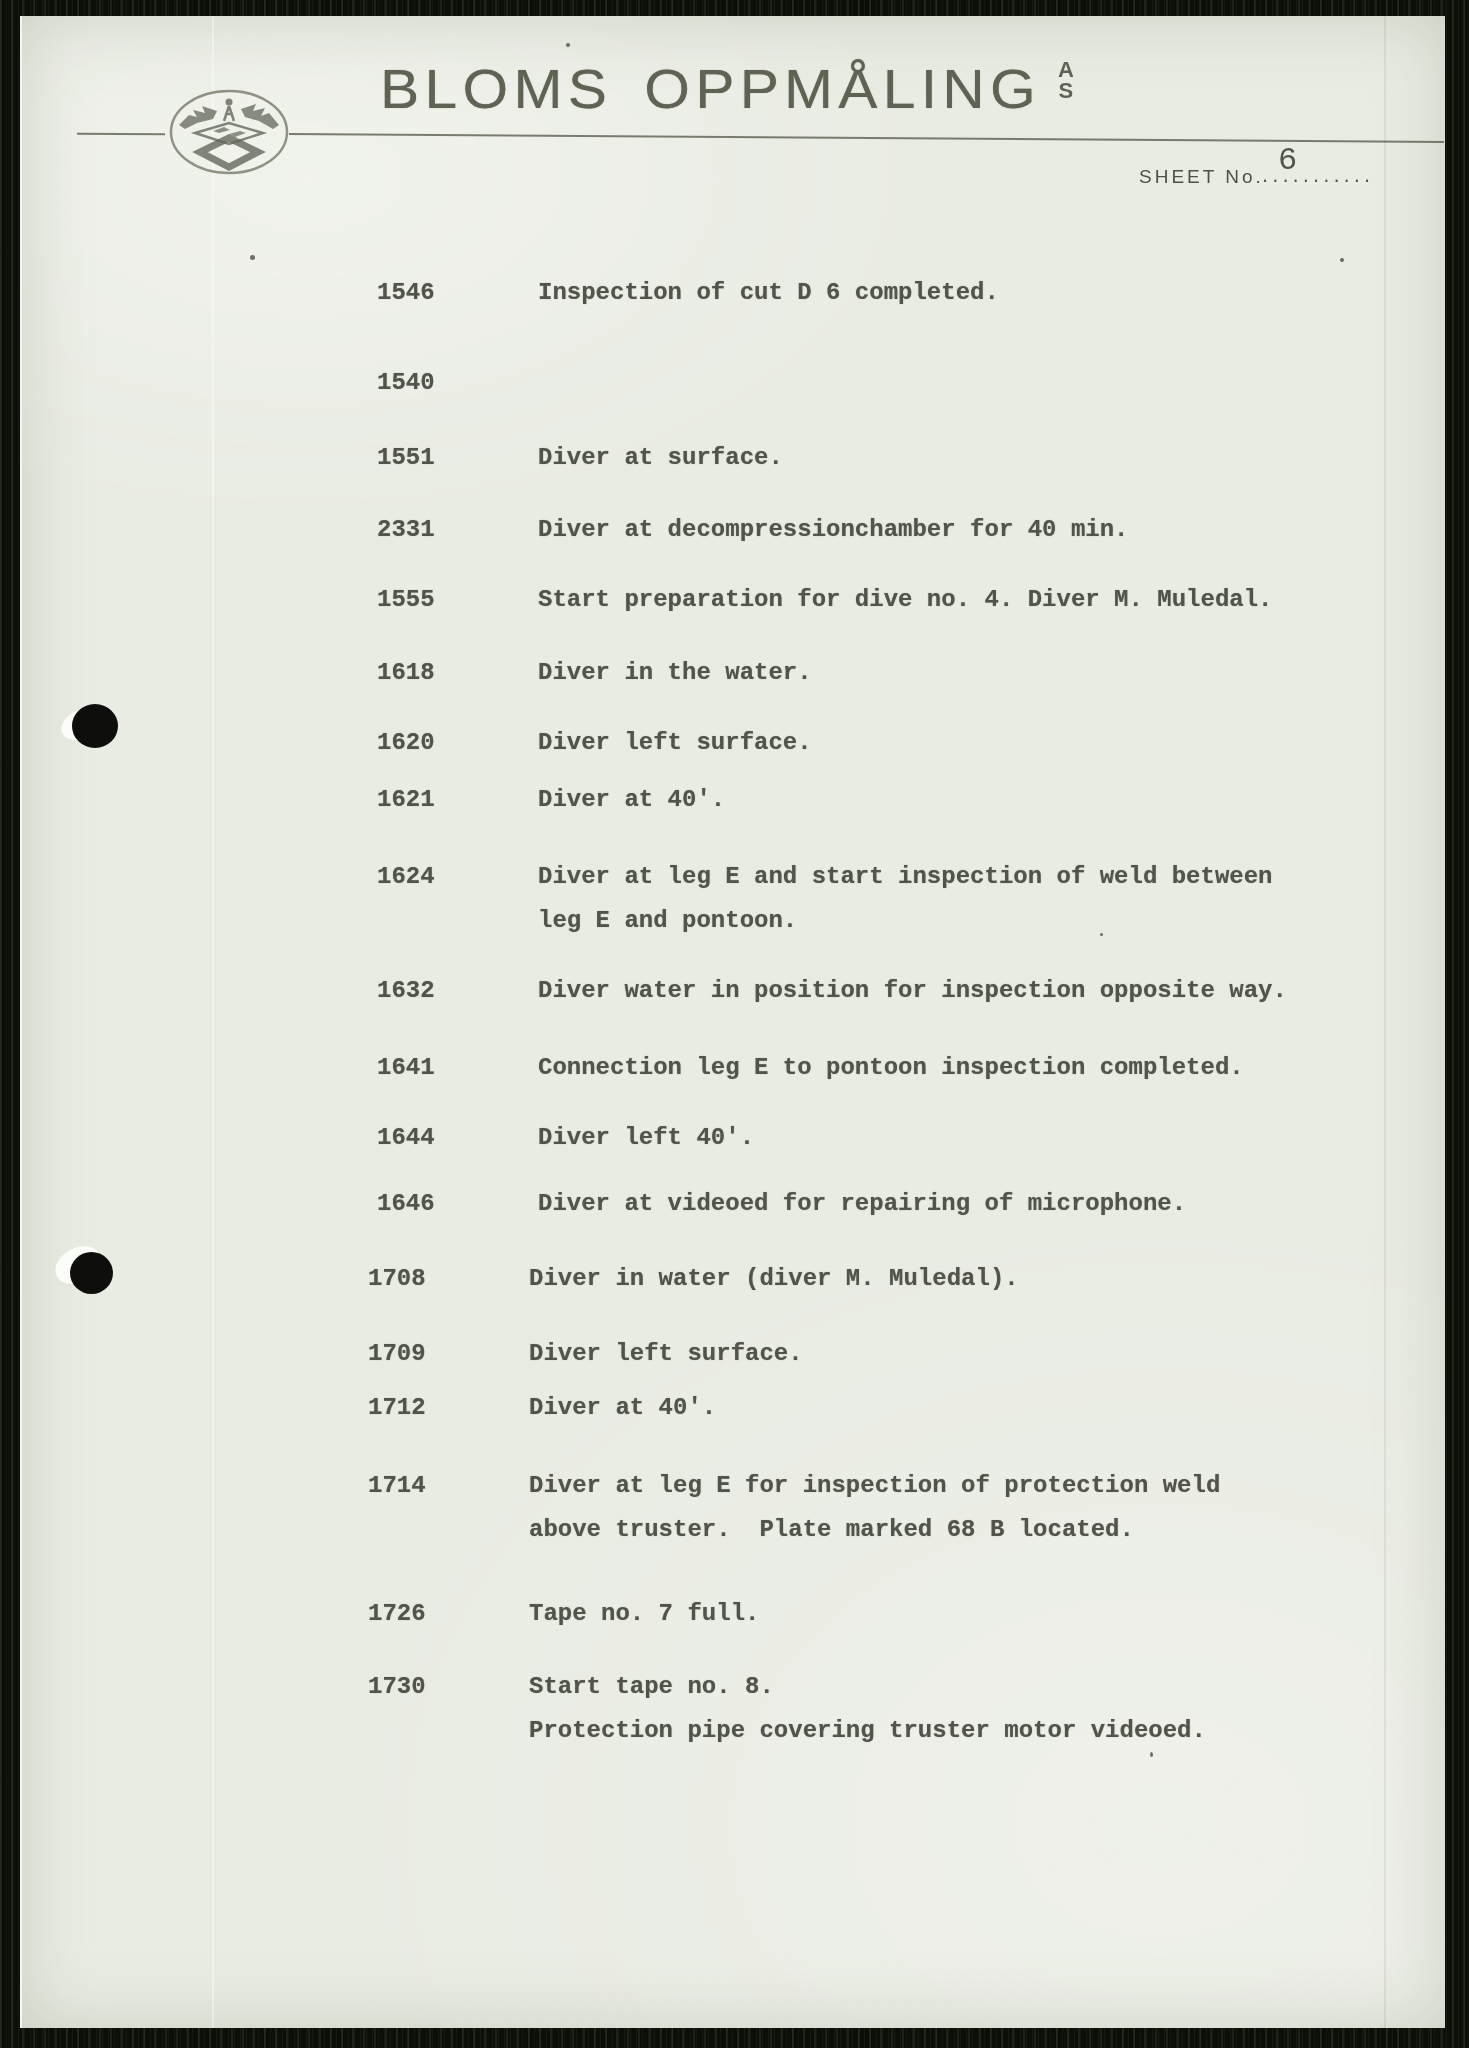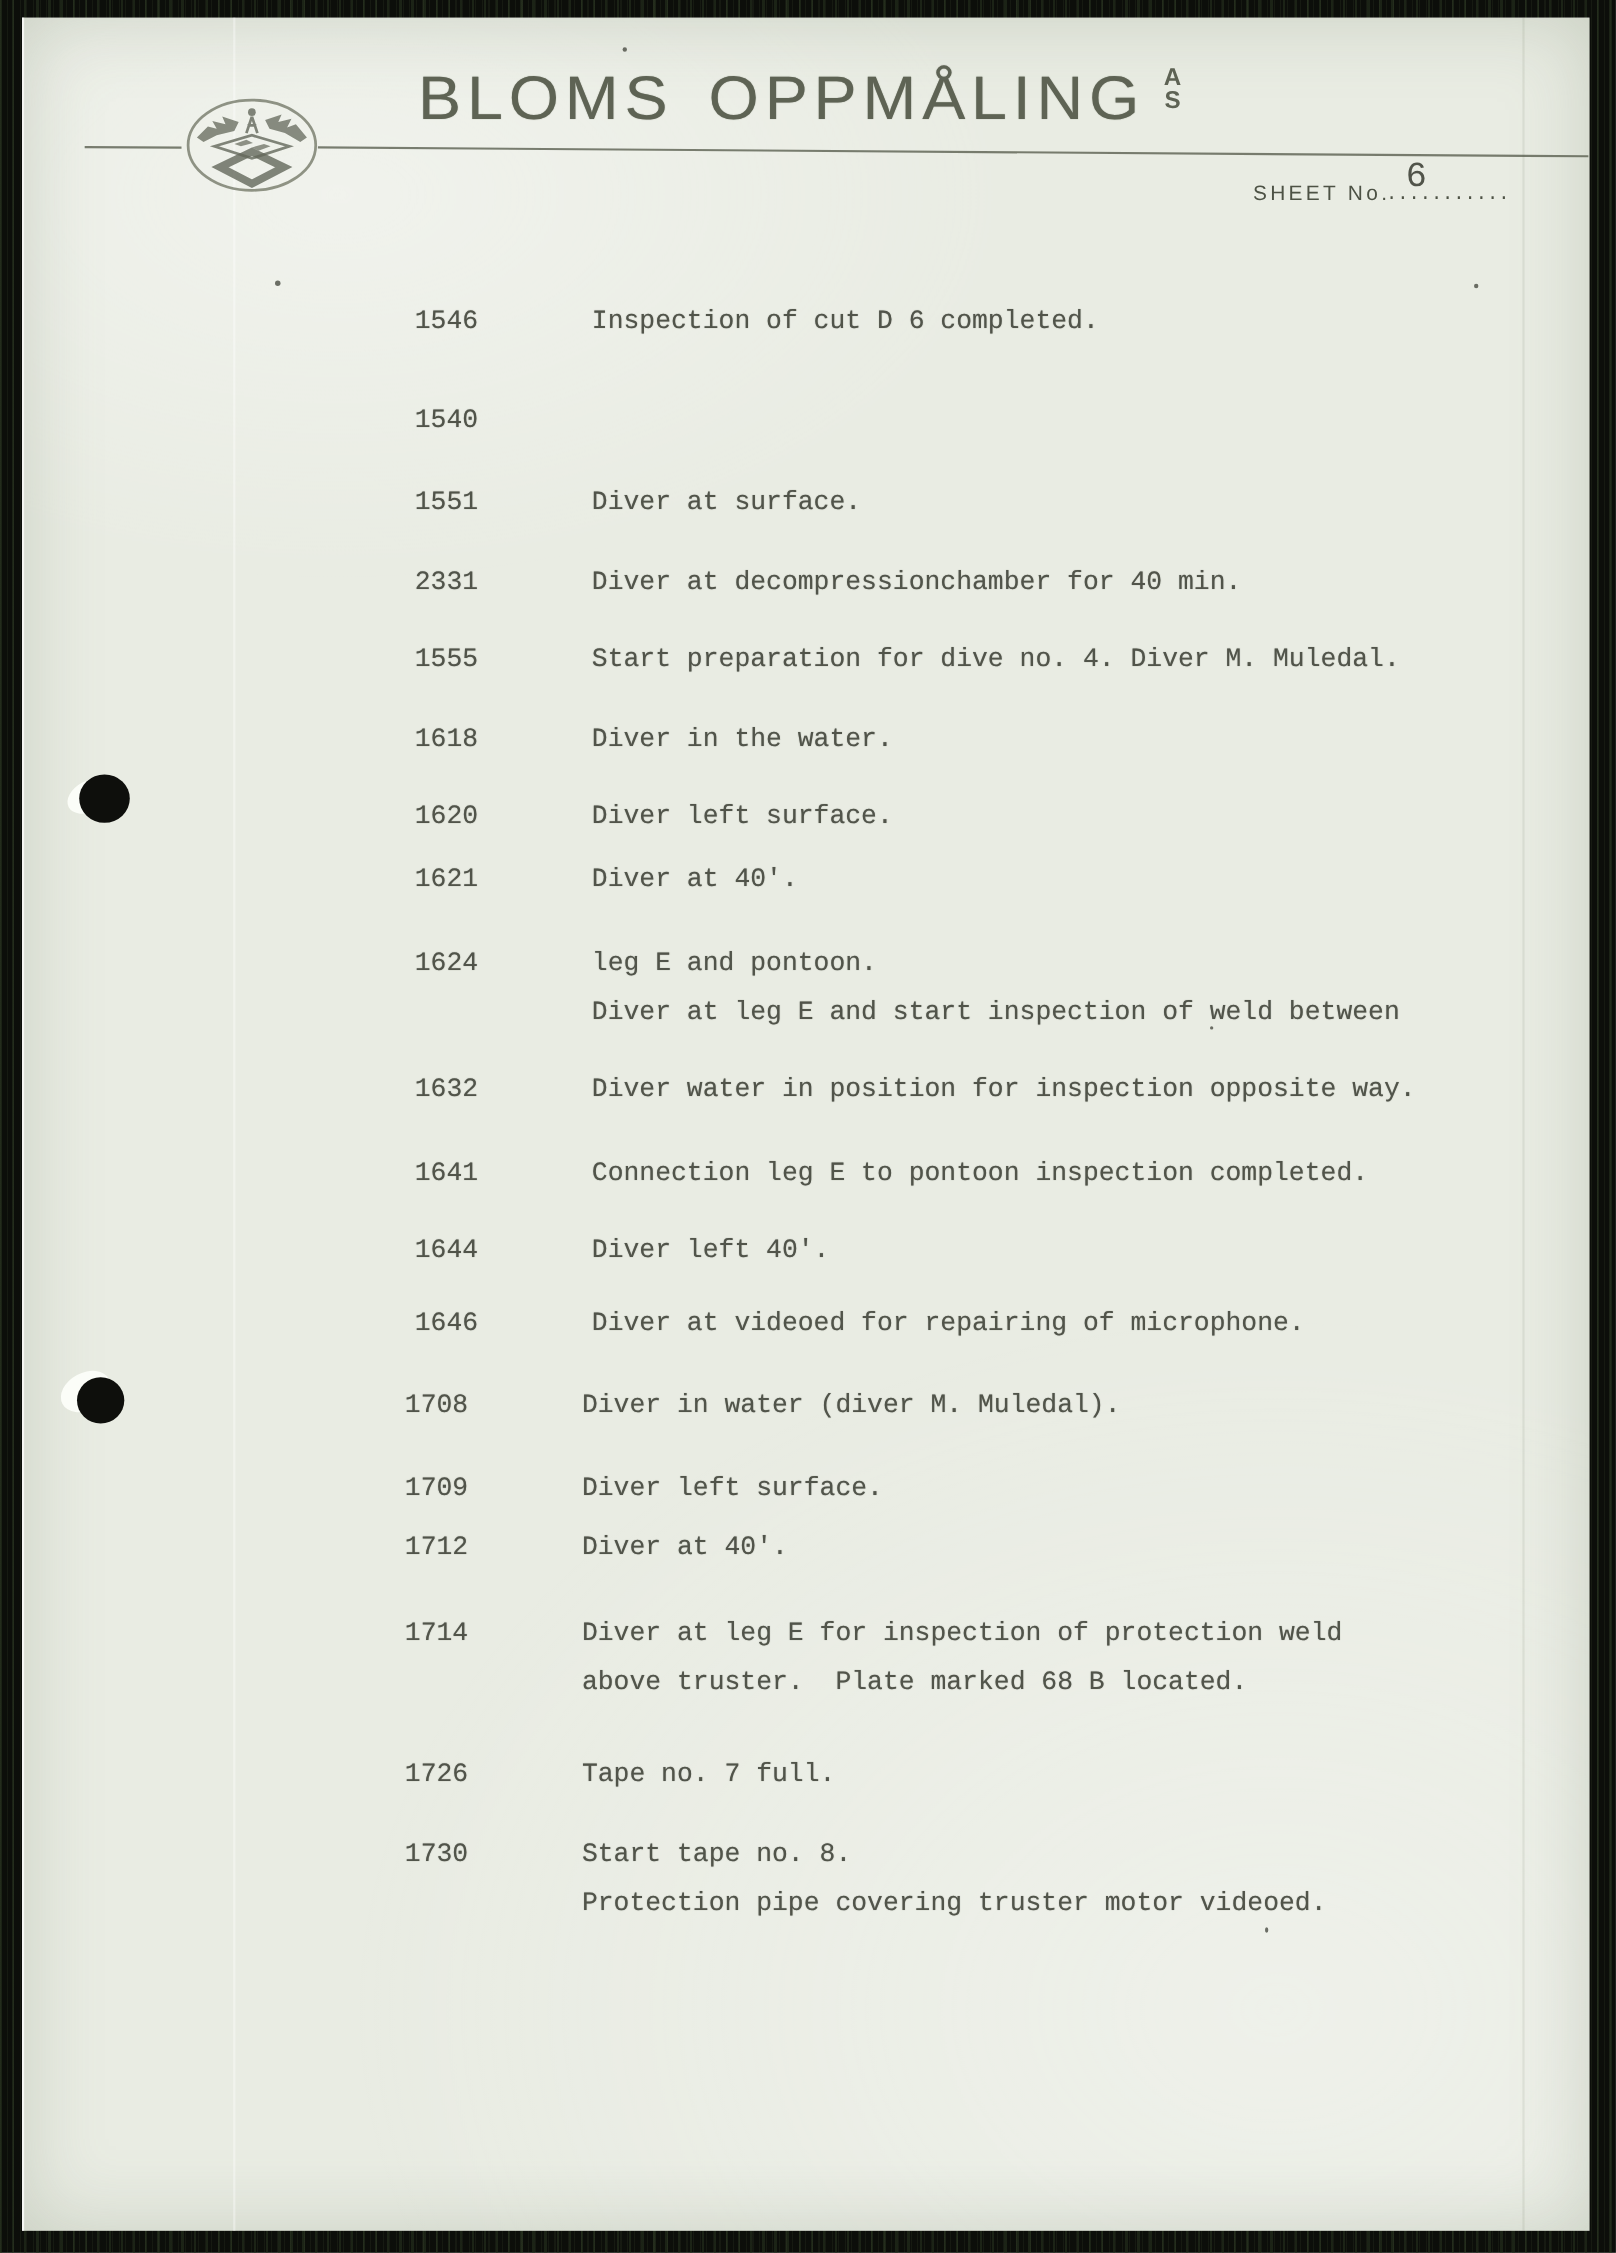--- a/index.html
+++ b/index.html
@@ -59,21 +59,21 @@
     position:absolute; left:1238px; top:152px;
     font-family:"Liberation Mono",monospace; font-size:17px; color:#4d5245;
     white-space:nowrap;
   }
   .sheet-number{
     position:absolute; left:1256px; top:126px;
     font-family:"Liberation Mono",monospace; font-size:32px; color:var(--ink);
   }
 
   
-  .entries{position:absolute; left:0; top:255px; right:0;}
+  .entries{position:absolute; left:0; top:255px; right:0;font-weight:bold;}
   .entry{display:flex; margin-bottom:28px;}
   .time{
     margin-left:355px; width:161px; flex:0 0 auto;
     font-family:"Liberation Mono",monospace; font-size:24px; line-height:44px;
     color:var(--ink); text-shadow:0 0 1px rgba(81,84,74,0.55);
   }
   .lines{flex:1;}
   .line{
     font-family:"Liberation Mono",monospace; font-size:24px; line-height:44px;
     color:var(--ink); white-space:pre-wrap;
@@ -201,22 +201,22 @@
   <div class="entry">
     <div class="time">1621</div>
     <div class="lines">
           <div class="line">Diver at 40'.</div>
         </div>
   </div>
 
   <div class="entry">
     <div class="time">1624</div>
     <div class="lines">
+          <div class="line">Diver at leg E and start inspection of weld between</div>
           <div class="line">leg E and pontoon.</div>
-          <div class="line">Diver at leg E and start inspection of weld between</div>
         </div>
   </div>
 
   <div class="entry">
     <div class="time">1632</div>
     <div class="lines">
           <div class="line">Diver water in position for inspection opposite way.</div>
         </div>
   </div>
 

